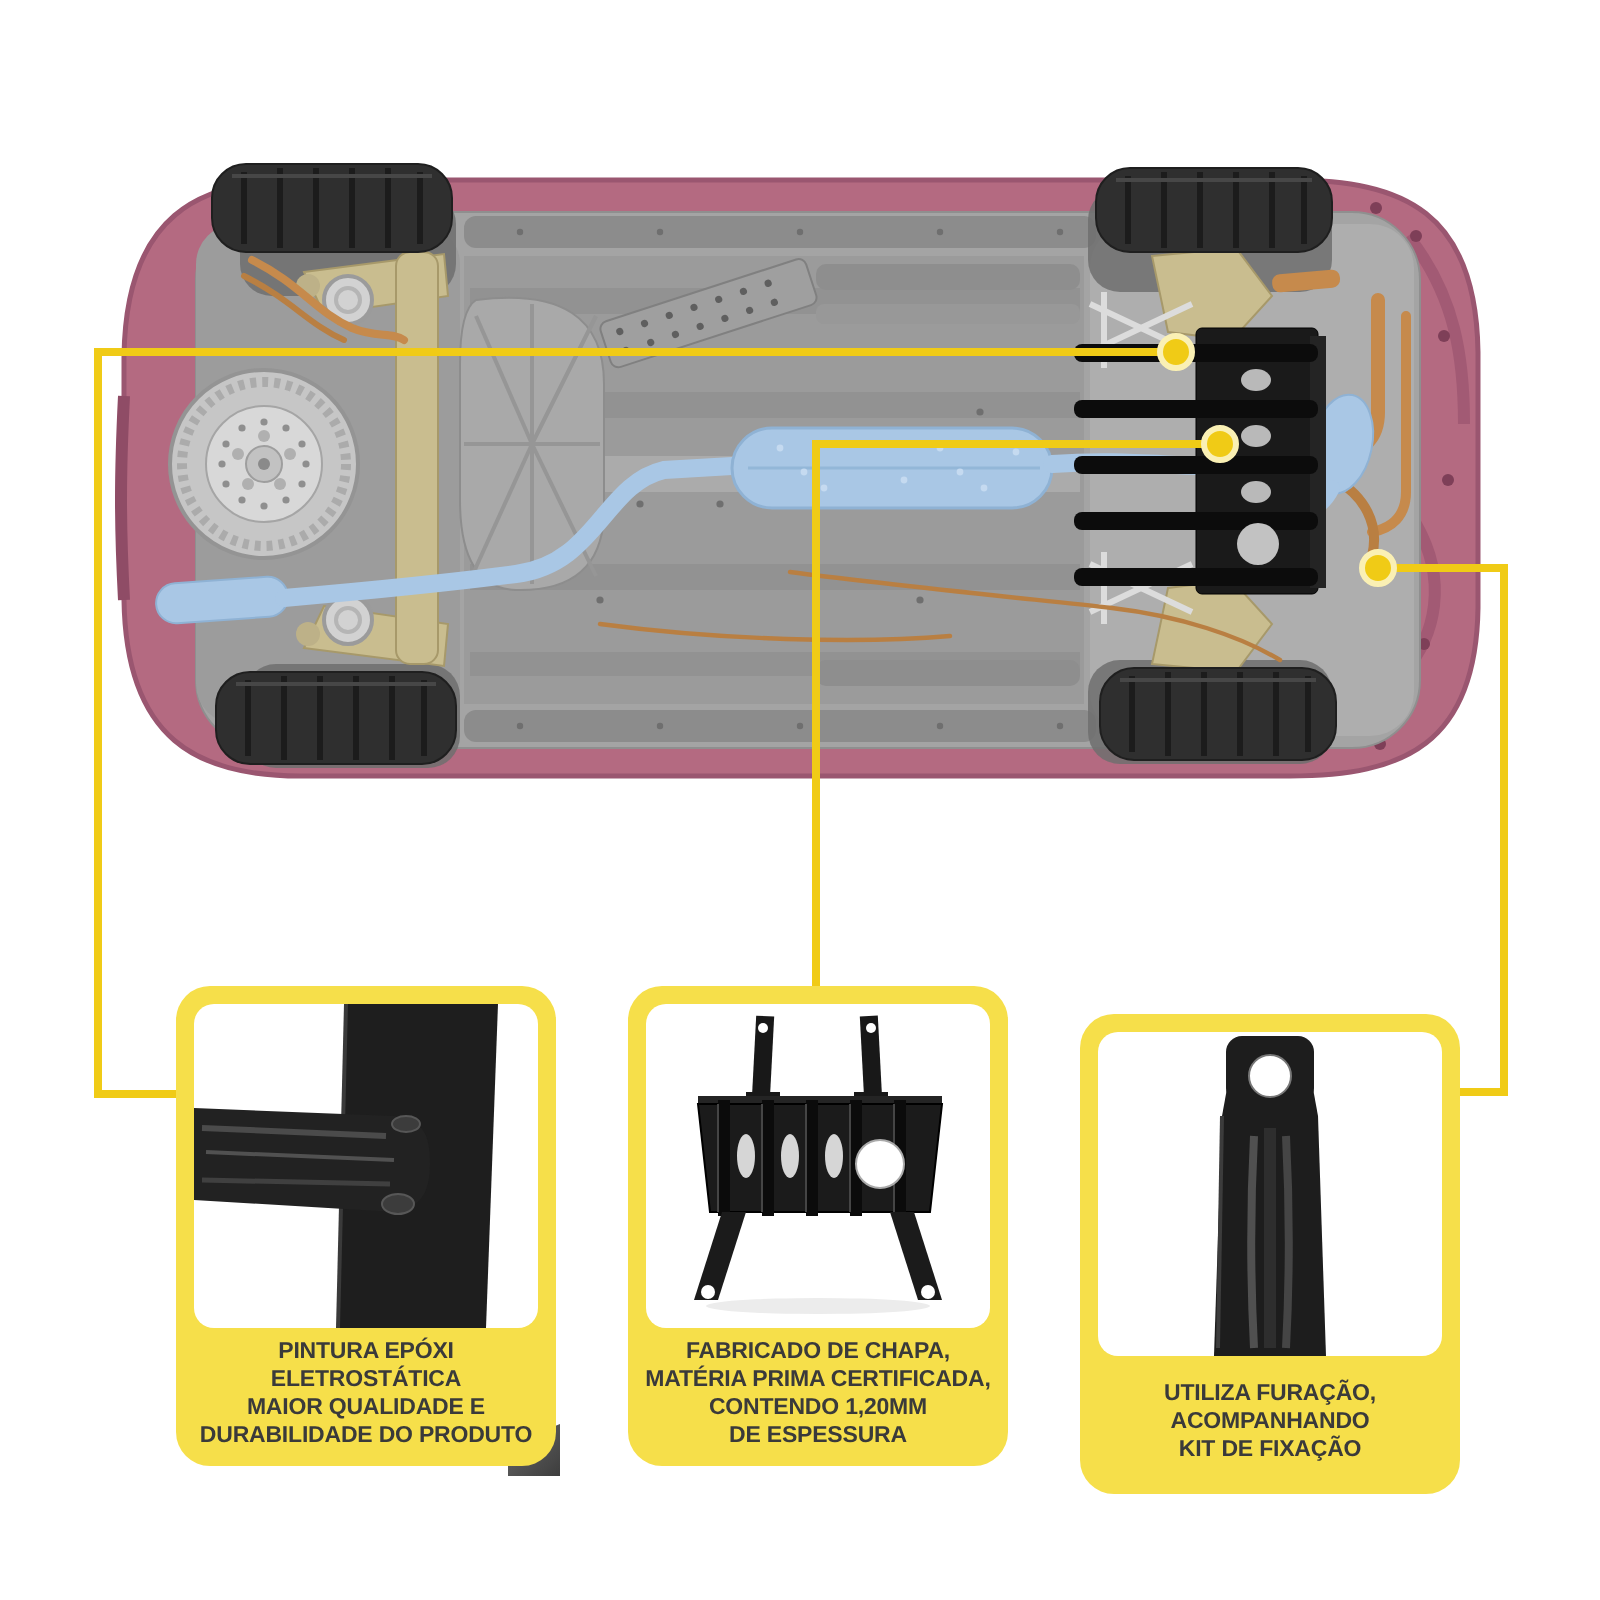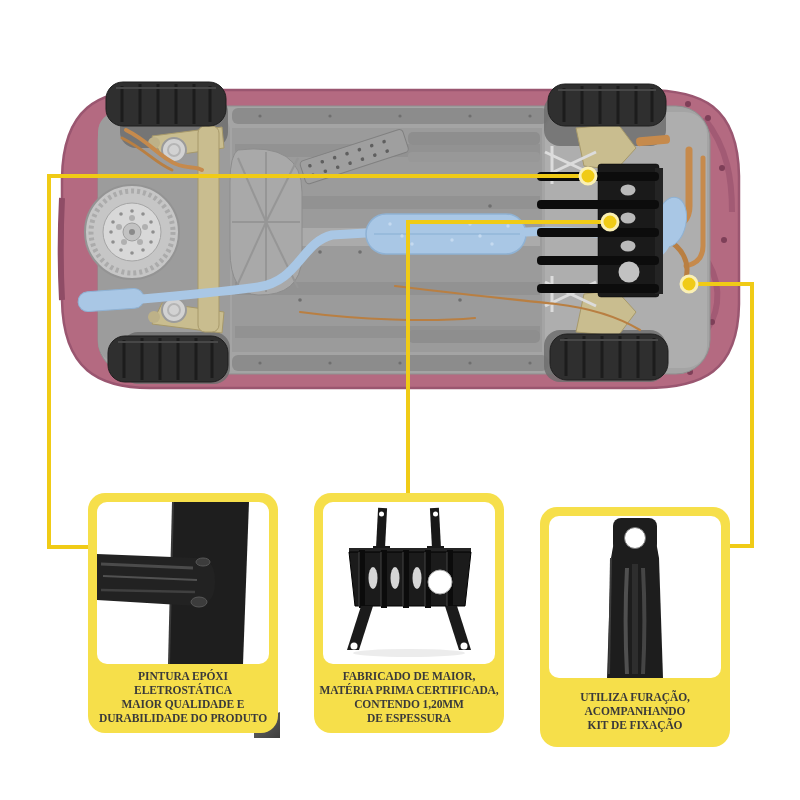--- a/index.html
+++ b/index.html
@@ -1,17 +1,17 @@
 <!DOCTYPE html>
 <html><head>
 <meta charset="utf-8">
 <style>
   html,body{margin:0;padding:0;background:#ffffff;}
   .stage{position:relative;width:800px;height:800px;background:#fff;overflow:hidden;
-         font-family:Liberation Serif, serif;border-radius:18px;}
+         font-family:Liberation Sans, sans-serif;border-radius:18px;}
   .scene-svg{position:absolute;left:0;top:0;z-index:0;}
   .fold{position:absolute;left:254px;top:712px;width:26px;height:26px;z-index:1;
         background:linear-gradient(135deg,#6a6a6a,#3d3d3d);
         clip-path:polygon(100% 0,100% 100%,0 100%,0 40%);}
   .card{position:absolute;top:493px;width:190px;height:240px;background:#f6df4a;
         border-radius:17px;z-index:2;}
   .card .photo{position:absolute;left:9px;top:9px;width:172px;height:162px;
         background:#ffffff;border-radius:10px;overflow:hidden;}
   .card .caption{position:absolute;left:5px;right:5px;top:171px;bottom:4px;
         display:flex;align-items:center;justify-content:center;text-align:center;
@@ -330,21 +330,21 @@
         <ellipse cx="50" cy="76" rx="4.5" ry="11" fill="#d6d6d6"></ellipse>
         <ellipse cx="72" cy="76" rx="4.5" ry="11" fill="#d6d6d6"></ellipse>
         <ellipse cx="94" cy="76" rx="4.5" ry="11" fill="#d6d6d6"></ellipse>
         <circle cx="117" cy="80" r="12" fill="#ffffff" stroke="#aaaaaa"></circle>
         <polygon points="38,104 50,104 36,148 24,148" fill="#1b1b1b"></polygon>
         <polygon points="122,104 134,104 148,148 136,148" fill="#1b1b1b"></polygon>
         <circle cx="31" cy="144" r="3.5" fill="#ffffff"></circle>
         <circle cx="141" cy="144" r="3.5" fill="#ffffff"></circle>
       </svg>
     </div>
-    <div class="caption">FABRICADO DE MAIOR,
+    <div class="caption">FABRICADO DE CHAPA,
 MATÉRIA PRIMA CERTIFICADA,
 CONTENDO 1,20MM
 DE ESPESSURA</div>
   </div>
 
   <div class="card c3">
     <div class="photo">
       <svg width="172" height="162" viewBox="0 0 172 162">
         <rect x="64" y="2" width="44" height="34" rx="8" fill="#1d1d1d"></rect>
         <polygon points="66,20 106,20 110,42 114,162 58,162 62,42" fill="#1d1d1d"></polygon>

